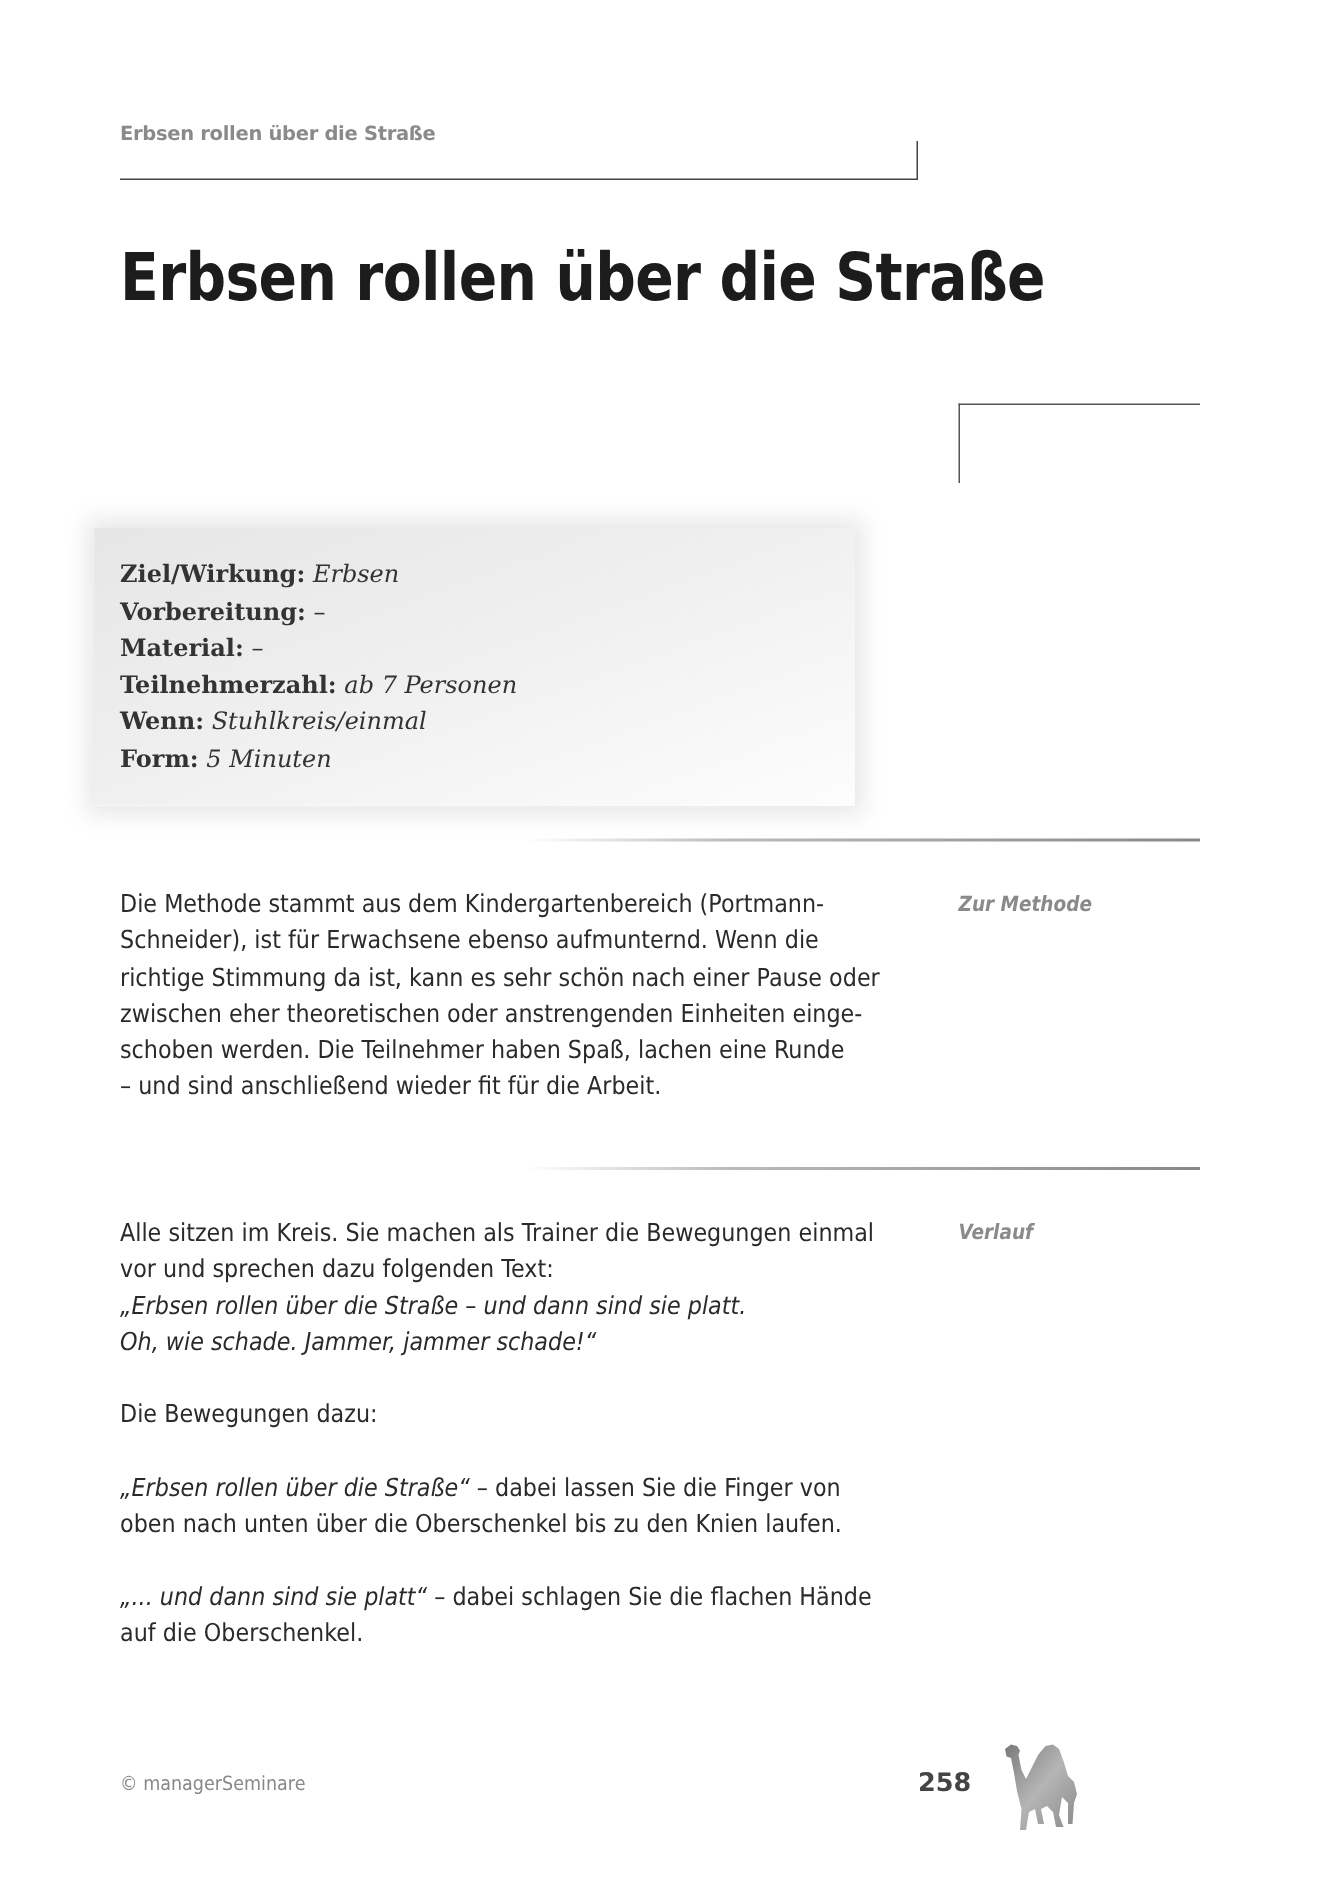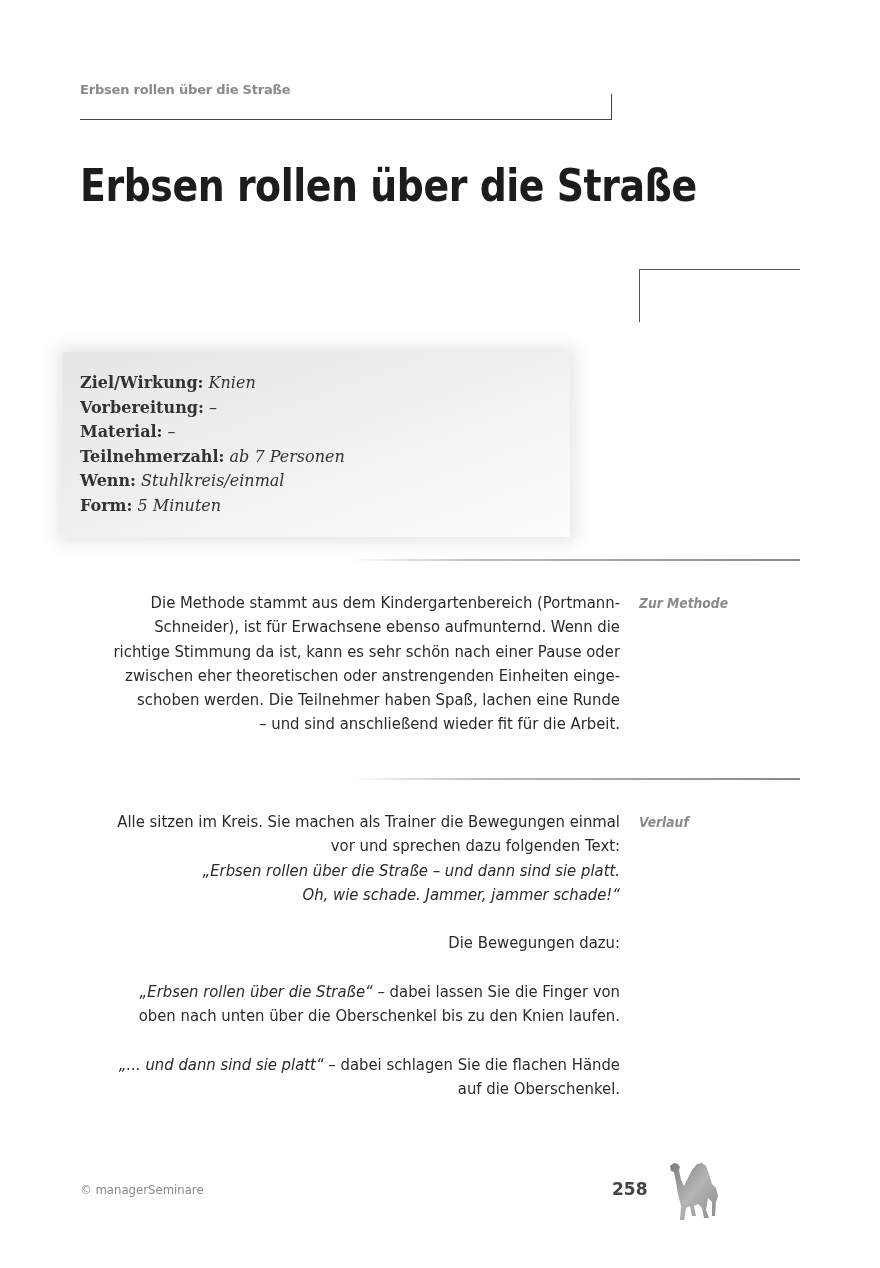--- a/index.html
+++ b/index.html
@@ -8,21 +8,21 @@
     .header-rule { position: absolute; left: 80px; top: 119px; width: 532px; height: 0; border-top: 1.5px solid #444; }
     .header-tick { position: absolute; left: 611px; top: 94px; width: 0; height: 26px; border-left: 1.5px solid #444; }
     .page-title { position: absolute; left: 80px; top: 160px; margin: 0; font-size: 44px; font-weight: bold; color: #1c1c1c; font-family: "DejaVu Sans", sans-serif; letter-spacing: -0.5px; transform: scaleX(0.86); transform-origin: left top; white-space: nowrap; }
     .corner-h { position: absolute; left: 639px; top: 269px; width: 161px; height: 0; border-top: 1.5px solid #555; }
     .corner-v { position: absolute; left: 639px; top: 269px; width: 0; height: 53px; border-left: 1.5px solid #555; }
     .info-box { position: absolute; left: 63px; top: 352px; width: 507px; height: 185px; background: linear-gradient(160deg, #e6e6e6 0%, #efefef 45%, #f8f8f8 80%, #fdfdfd 100%); box-shadow: 0 0 14px 6px rgba(230,230,230,0.9); }
     .info-list { position: absolute; left: 80px; top: 371px; margin: 0; padding: 0; list-style: none; font-family: "DejaVu Serif", serif; font-size: 16px; line-height: 24.5px; color: #333; }
     .info-list .k { font-weight: bold; }
     .info-list .v { font-style: italic; }
     .fade-rule { position: absolute; left: 350px; width: 450px; height: 1.5px; background: linear-gradient(to right, rgba(150,150,150,0) 0%, #bbb 30%, #888 100%); }
-    .section { position: absolute; left: 80px; width: 540px; font-family: "DejaVu Sans", sans-serif; font-size: 16.5px; line-height: 24.3px; color: #2a2a2a; text-align: right; }
+    .section { position: absolute; left: 80px; width: 540px; font-family: "DejaVu Sans", sans-serif; font-size: 16.5px; line-height: 24.3px; color: #2a2a2a; }
     .section p { margin: 0; transform: scaleX(0.9); transform-origin: left top; white-space: pre-line; width: 600px; }
     .section .gap { height: 24.3px; }
     .section em { font-style: italic; }
     .side-label { position: absolute; left: 639px; font-size: 14px; font-weight: bold; font-style: italic; color: #8a8a8a; font-family: "DejaVu Sans", sans-serif; transform: scaleX(0.88); transform-origin: left top; }
     .footer-copy { position: absolute; left: 80px; top: 1182px; font-size: 13px; color: #888; transform: scaleX(0.9); transform-origin: left top; }
     .page-number { position: absolute; left: 612px; top: 1179px; font-size: 17px; font-weight: bold; color: #444; }
     .camel { position: absolute; left: 664px; top: 1158px; width: 60px; height: 64px; }
   </style>
 </head>
 <body>
@@ -31,21 +31,21 @@
 <div class="header-rule"></div>
 <div class="header-tick"></div>
 
 <h1 class="page-title">Erbsen rollen über die Straße</h1>
 
 <div class="corner-h"></div>
 <div class="corner-v"></div>
 
 <div class="info-box"></div>
 <ul class="info-list">
-  <li><span class="k">Ziel/Wirkung:</span> <span class="v">Knien</span></li>
+  <li><span class="k">Ziel/Wirkung:</span> <span class="v">Erbsen</span></li>
   <li><span class="k">Vorbereitung:</span> <span class="v" style="font-style:normal">–</span></li>
   <li><span class="k">Material:</span> <span class="v" style="font-style:normal">–</span></li>
   <li><span class="k">Teilnehmerzahl:</span> <span class="v">ab 7 Personen</span></li>
   <li><span class="k">Wenn:</span> <span class="v">Stuhlkreis/einmal</span></li>
   <li><span class="k">Form:</span> <span class="v">5 Minuten</span></li>
 </ul>
 
 <div class="fade-rule" style="top:559px;"></div>
 
 <div class="side-label" style="top:595px;">Zur Methode</div>

